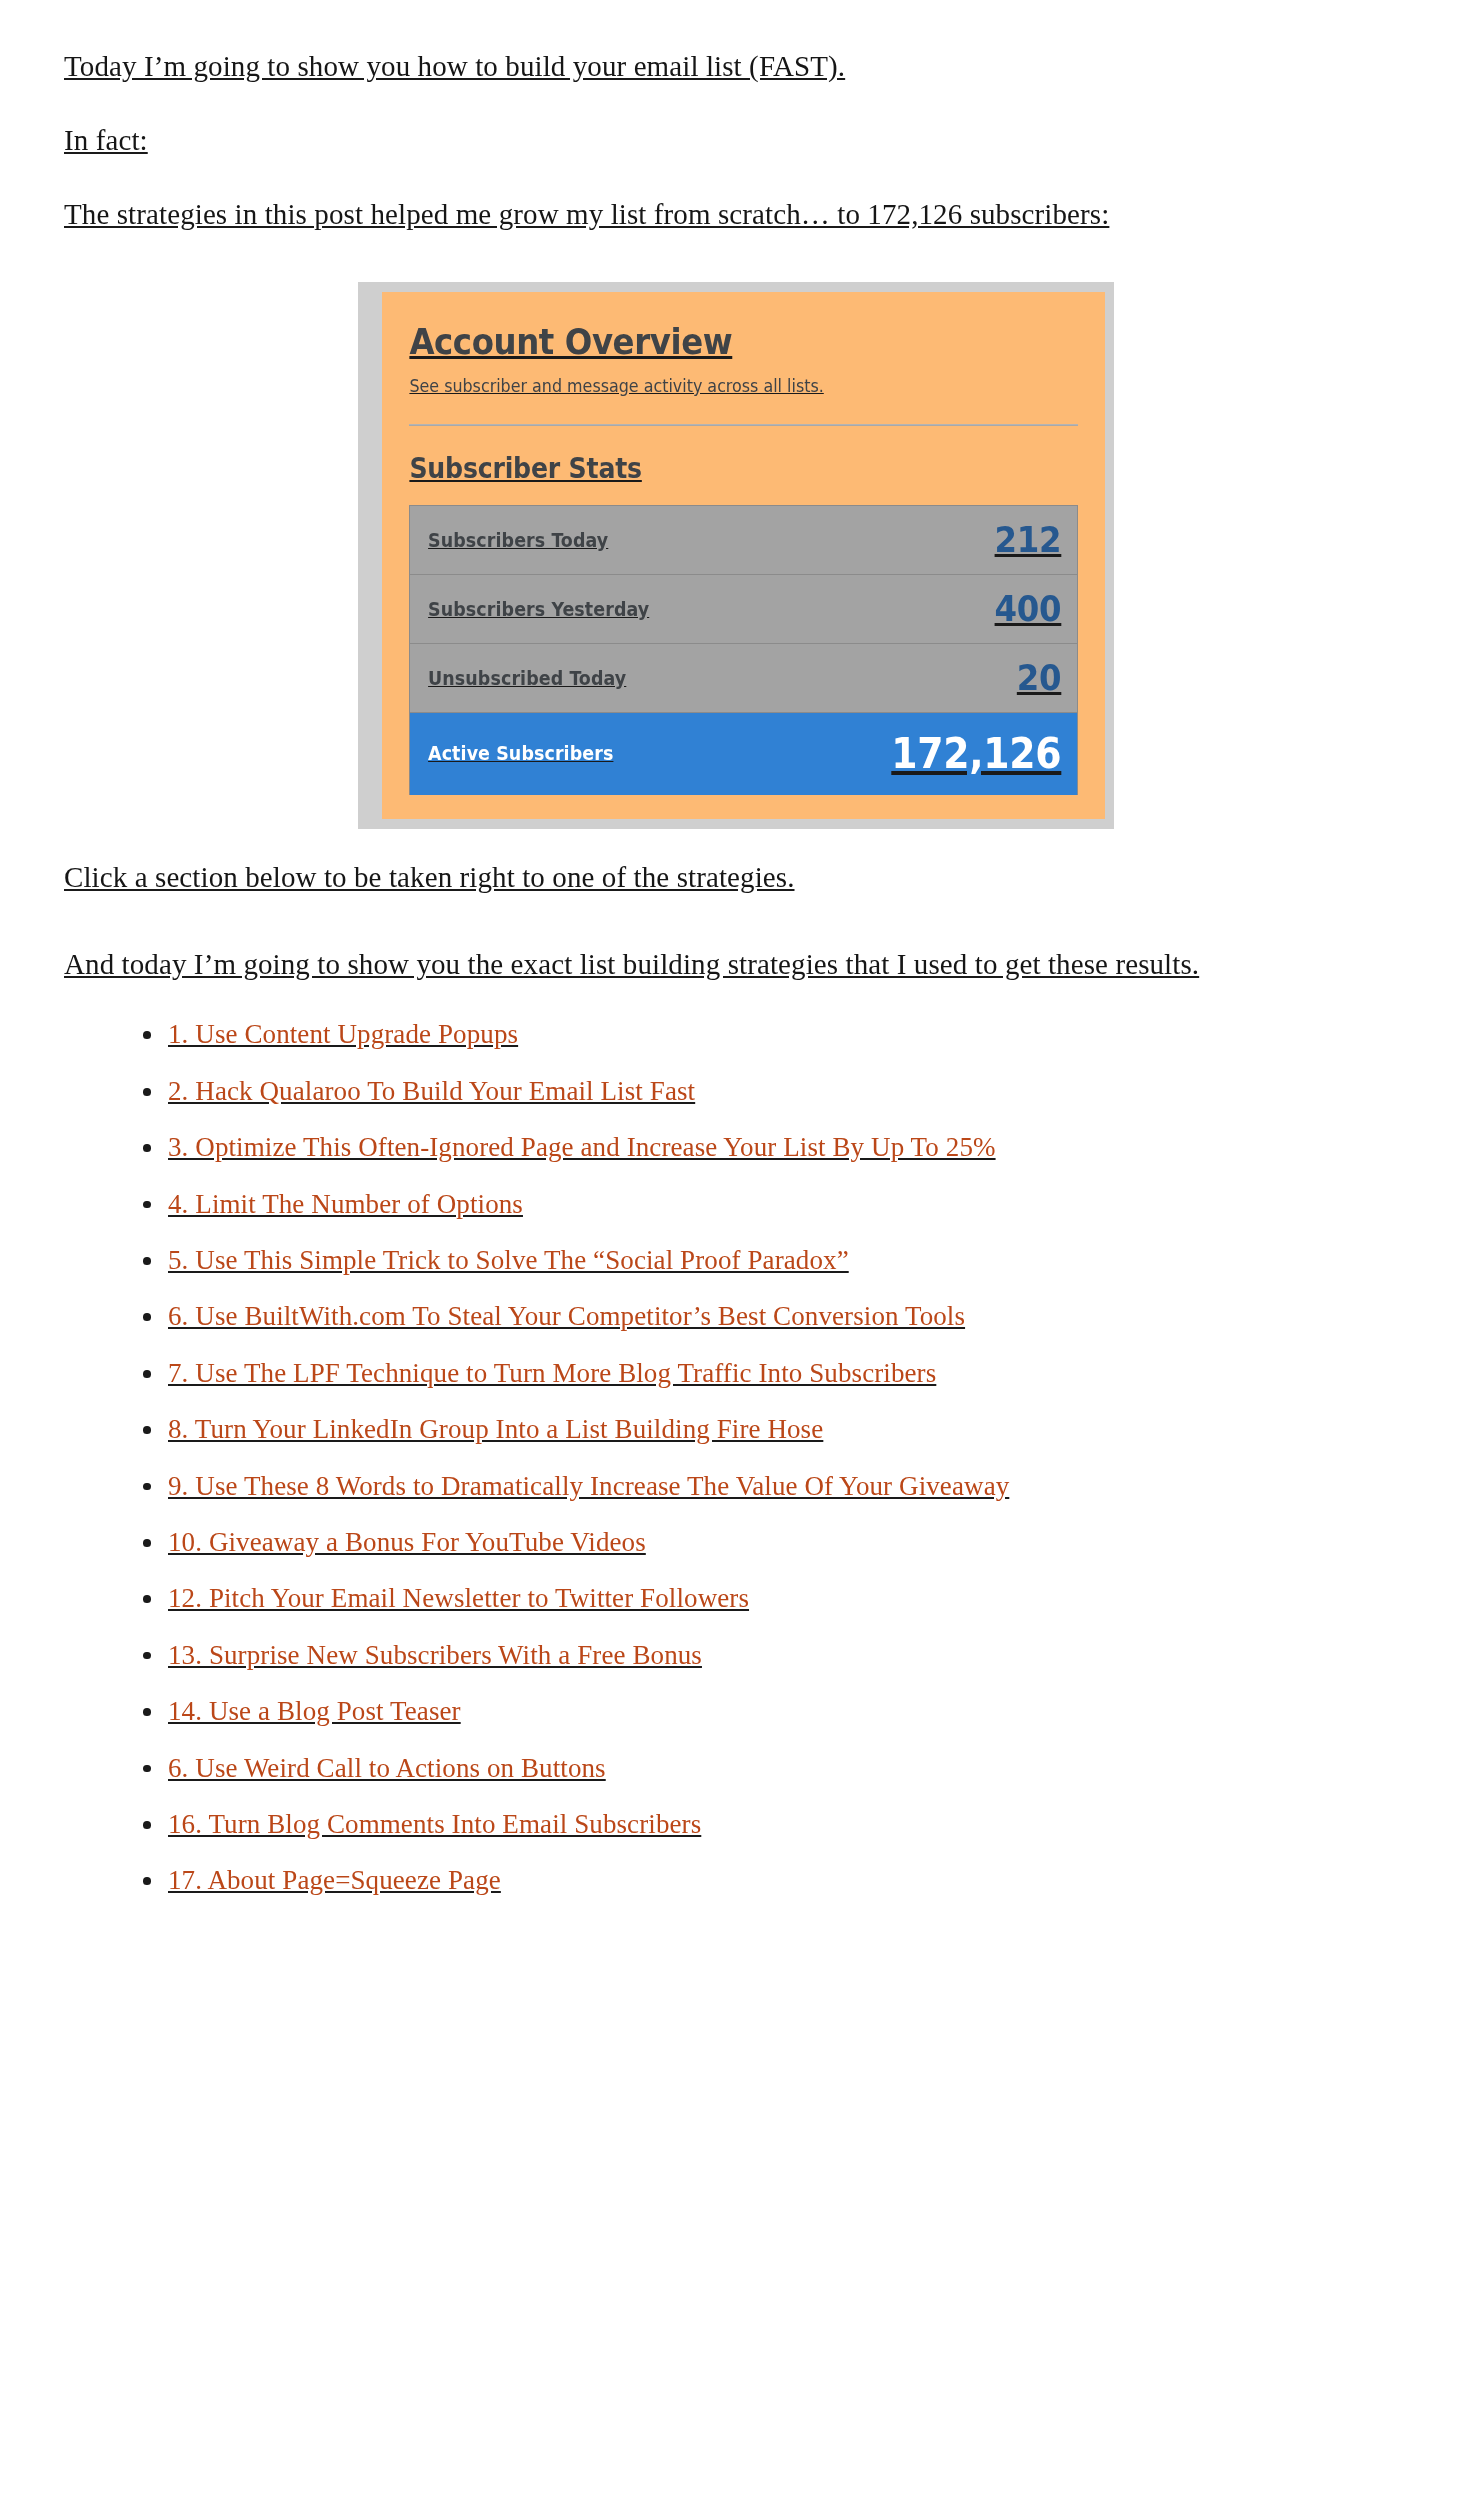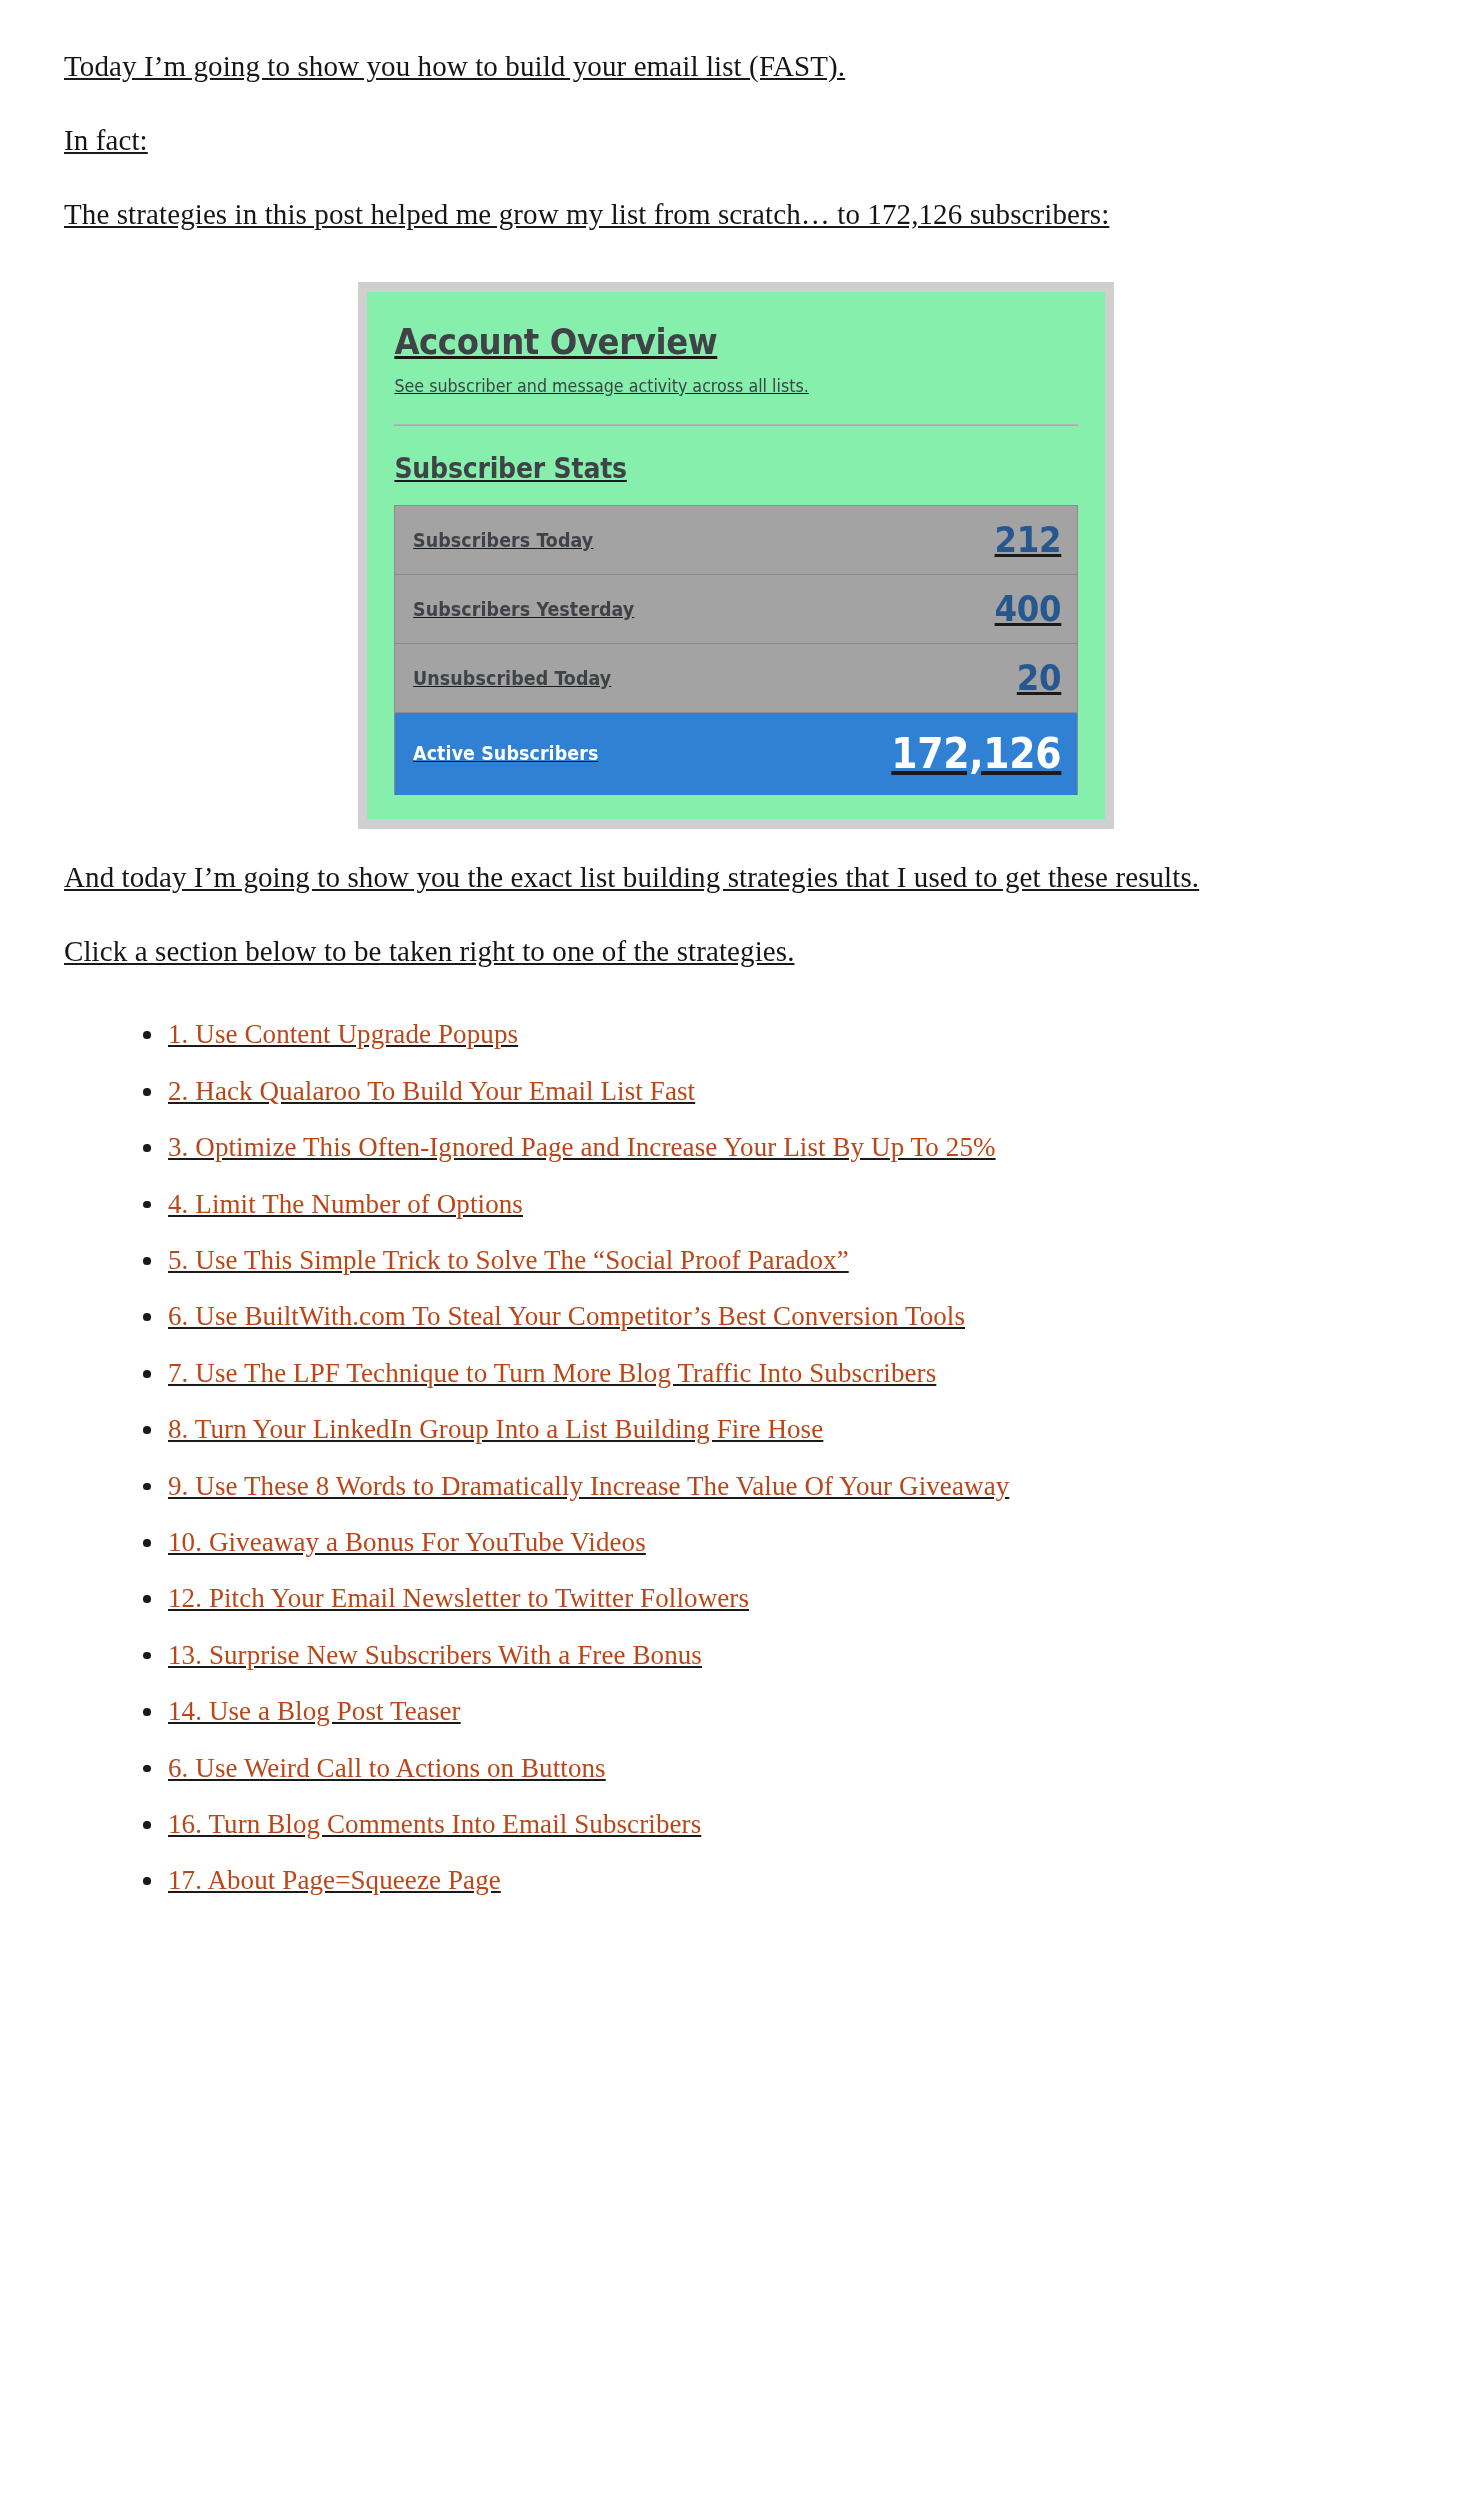--- a/index.html
+++ b/index.html
@@ -45,23 +45,24 @@
     justify-content: flex-start;
   }
   .shot {
     width: 756px;
     margin-left: 294px;
     background: #cfcfcf;
     padding: 10px 9.4px 10.6px 9.4px;
     box-sizing: border-box;
   }
   .shot-inner {
-    background: #86efac;
+    background: #fdba74;
     padding: 31px 27px 23.5px 27px;
     box-sizing: border-box;
+    margin-left: 15px;
   }
   .shot-title {
     font-family: "DejaVu Sans Condensed", "Liberation Sans Narrow", "Liberation Sans", sans-serif;
     font-size: 36px;
     font-weight: 700;
     color: #3f4347;
     letter-spacing: -0.4px;
     margin: 0 0 15.3px 0;
     line-height: 1.05;
   }
@@ -199,23 +200,23 @@
             <div class="stat-row highlight">
               <span class="stat-label">Active Subscribers</span>
               <span class="stat-value">172,126</span>
             </div>
 
           </div>
         </div>
       </div>
     </div>
 
+    <p class="body-copy gap-large">Click a section below to be taken right to one of the strategies.</p>
+
     <p class="body-copy">And today I’m going to show you the exact list building strategies that I used to get these results.</p>
-
-    <p class="body-copy gap-large">Click a section below to be taken right to one of the strategies.</p>
 
     <ul class="strategy-list">
       <li><a class="strategy-link" href="#">1. Use Content Upgrade Popups</a></li>
       <li><a class="strategy-link" href="#">2. Hack Qualaroo To Build Your Email List Fast</a></li>
       <li><a class="strategy-link" href="#">3. Optimize This Often-Ignored Page and Increase Your List By Up To 25%</a></li>
       <li><a class="strategy-link" href="#">4. Limit The Number of Options</a></li>
       <li><a class="strategy-link" href="#">5. Use This Simple Trick to Solve The “Social Proof Paradox”</a></li>
       <li><a class="strategy-link" href="#">6. Use BuiltWith.com To Steal Your Competitor’s Best Conversion Tools</a></li>
       <li><a class="strategy-link" href="#">7. Use The LPF Technique to Turn More Blog Traffic Into Subscribers</a></li>
       <li><a class="strategy-link" href="#">8. Turn Your LinkedIn Group Into a List Building Fire Hose</a></li>

